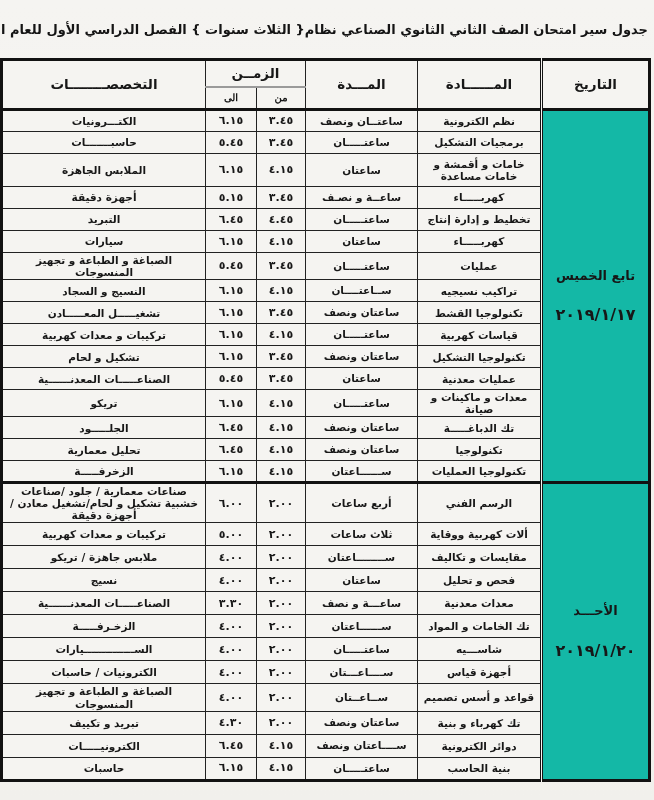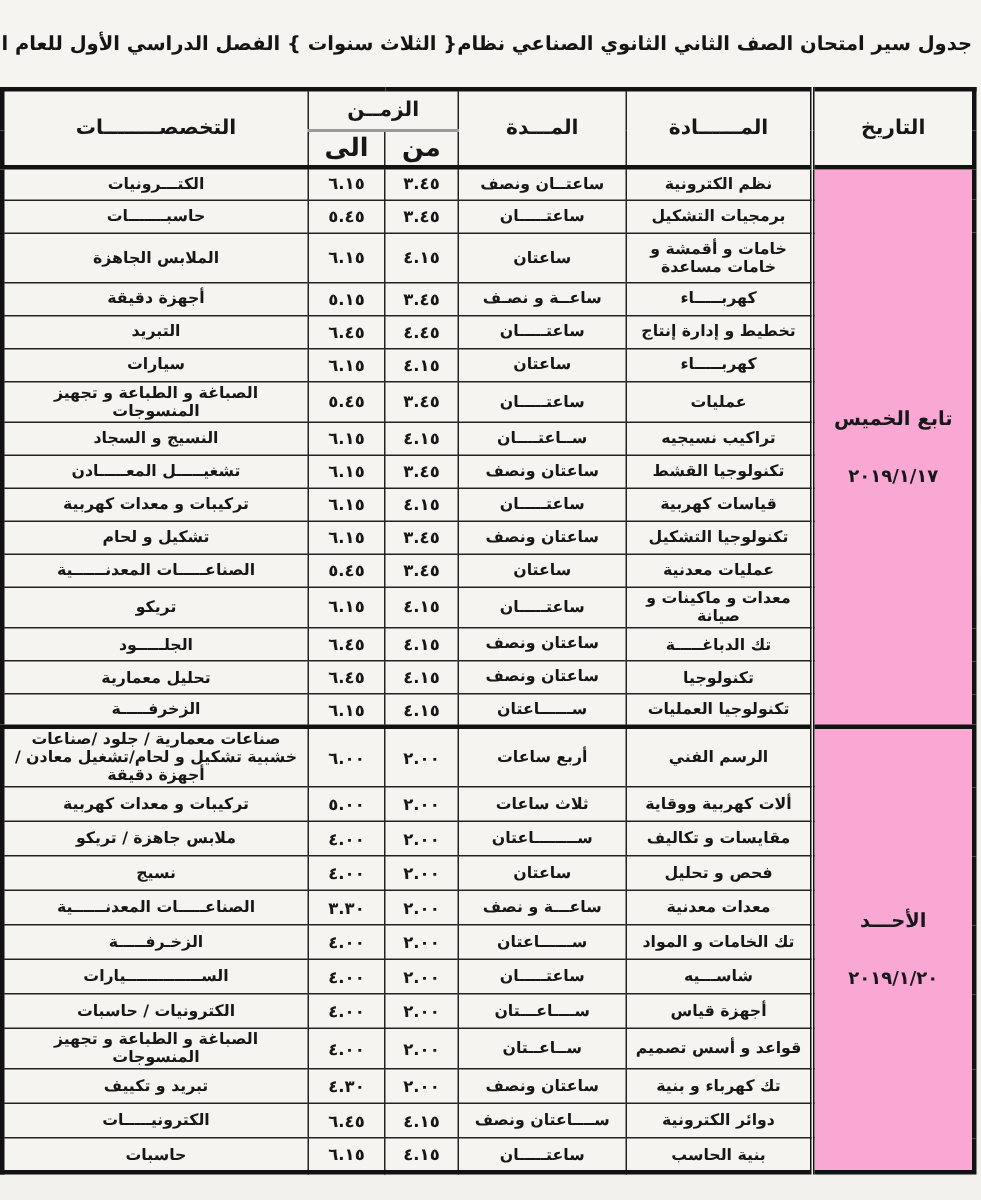--- a/index.html
+++ b/index.html
@@ -43,43 +43,43 @@
     color: #171717;
     font-weight: bold;
     padding: 1px 3px;
     overflow: hidden;
     line-height: 1.2;
   }
   thead { border-bottom: 3px solid #121212; }
   thead tr.h1 { height: 27px; }
   thead tr.h2 { height: 23px; }
   thead th { font-size: 13.5px; background: #f5f4f1; }
-  th.th-sub { font-size: 17px; }
+  th.th-sub { font-size: 10px; font-family: Liberation Serif, serif; }
   th.th-time { border-bottom: 2px solid #9a9a9a; margin-top: 40px; }
   th.c-date, td.date-cell { border-left: 3px double #121212; }
 
   tbody.section { border-top: 3px solid #121212; }
   tbody td {
     font-size: 10.5px;
     border-top: 1px dashed #8d8d8d;
     border-bottom: 1px dashed #8d8d8d;
   }
   tbody.s1 tr { height: 22px; }
   tbody.s1 tr.tall { height: 33px; }
   tbody.s2 tr { height: 23px; }
   tbody.s2 tr.tall { height: 35px; }
 
   td.date-cell {
     font-size: 13px;
     border-top: 3px solid #121212;
     border-bottom: 3px solid #121212;
-    background: #f9a8d4;
+    background: #14b8a6;
   }
   td.date-cell .day-name { margin-bottom: 22px; }
-  td.date-cell .day-date { letter-spacing: 1px; font-size: 12px; }
+  td.date-cell .day-date { letter-spacing: 1px; font-size: 16px; }
   td.num-cell { font-size: 11px; letter-spacing: 1px; }
   td.spec-cell, td.subject-cell { line-height: 1.15; }
 </style>
 </head>
 <body>
 
 <div class="page">
   <div class="title">جدول سير امتحان الصف الثاني الثانوي الصناعي نظام{ الثلاث سنوات } الفصل الدراسي الأول للعام الدراسي ٢٠١٩/٢٠١٨</div>
 
   <table class="sched" id="sched-table">

